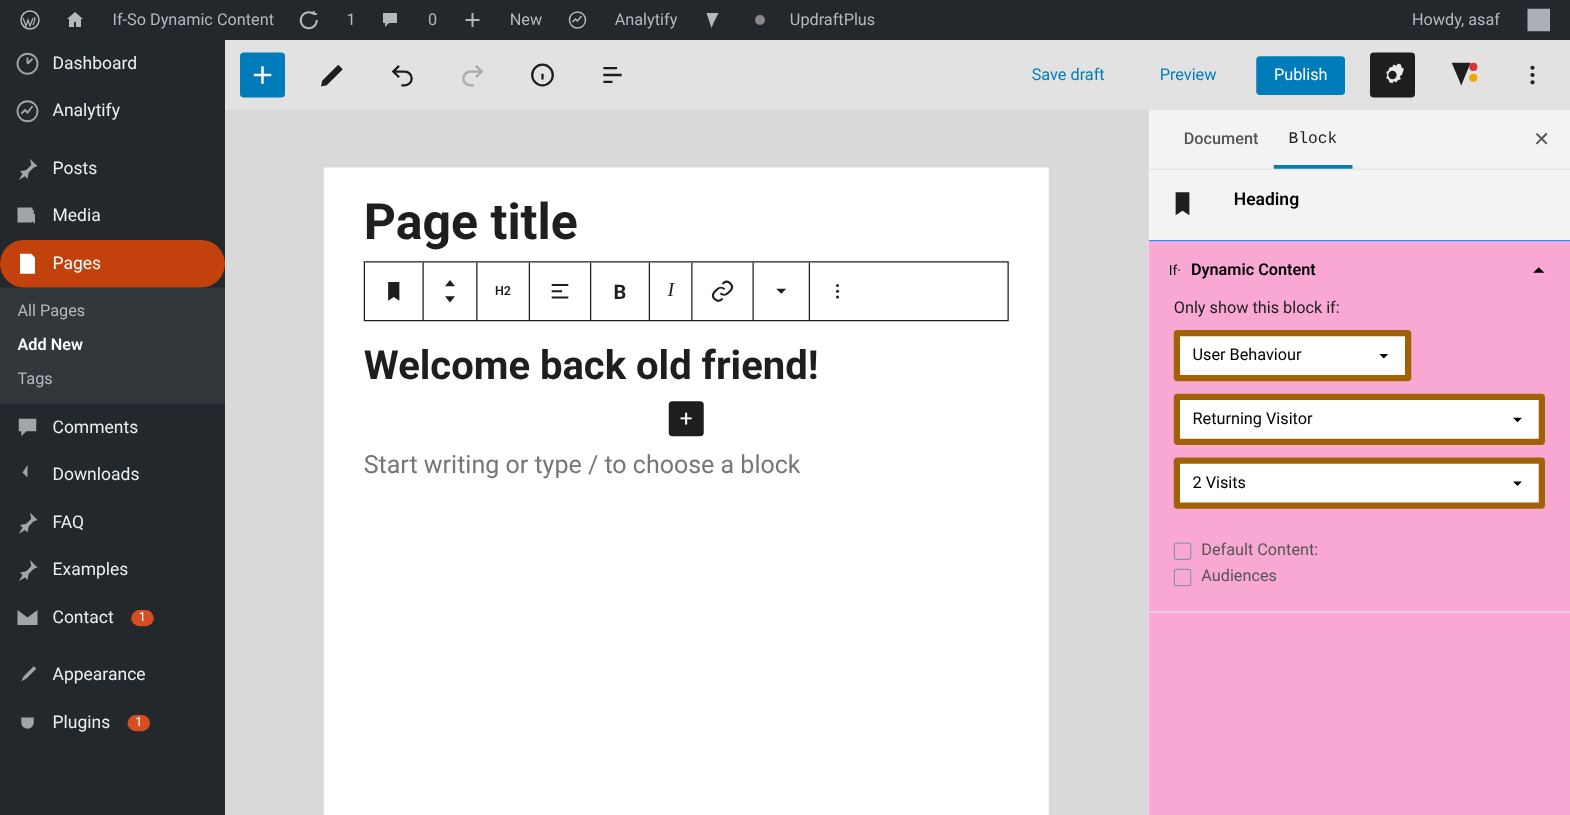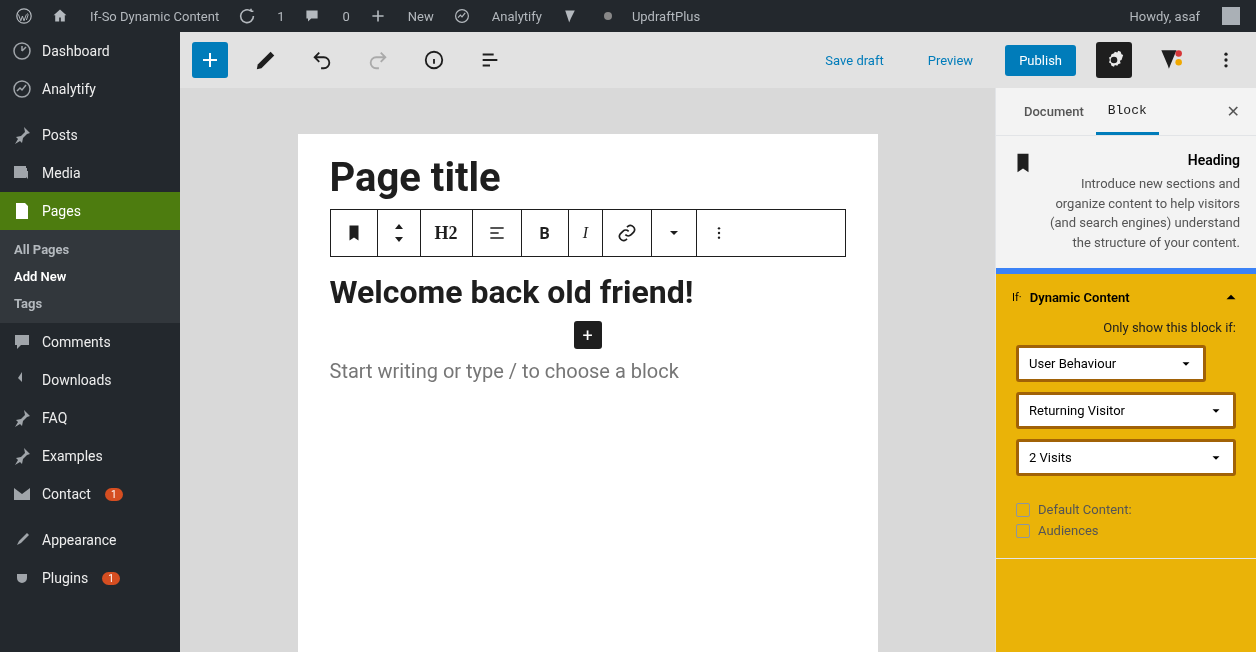--- a/index.html
+++ b/index.html
@@ -5,24 +5,24 @@
 * { margin:0; padding:0; box-sizing:border-box; font-family:-apple-system,BlinkMacSystemFont,"Segoe UI",Roboto,sans-serif; }
 body { width:1256px; height:652px; overflow:hidden; background:#f0f0f0; }
 .topbar { height:32px; background:#23282d; color:#b4b9be; display:flex; align-items:center; font-size:13px; padding:0 8px; justify-content:space-between; }
 .topbar-left, .topbar-right { display:flex; align-items:center; gap:4px; }
 .topbar-item { display:flex; align-items:center; gap:22px; padding:0 8px; height:32px; cursor:pointer; }
 .tb-icon { width:16px; height:16px; display:inline-flex; align-items:center; justify-content:center; }
 .avatar { width:18px; height:18px; background:#aab0b6; }
 .main { display:flex; height:620px; }
 .sidebar { width:180px; background:#23282d; color:#eee; font-size:14px; overflow:hidden; }
 .side-item { display:flex; align-items:center; gap:10px; padding:9px 12px; cursor:pointer; color:#eee; }
-.side-item.active { background:#4d7c0f; color:#fff; position:relative; }
+.side-item.active { background:#c2410c; color:#fff; position:relative;border-radius:19px; }
 .side-item.active::after { content:""; position:absolute; right:-8px; top:50%; transform:translateY(-50%); border:8px solid transparent; border-right-color:#f0f0f0; }
 .side-sub { background:#32373c; padding:6px 0; }
-.side-sub-item { padding:6px 14px; font-size:13px; color:#b4b9be; cursor:pointer;font-weight:bold; }
+.side-sub-item { padding:6px 14px; font-size:13px; color:#b4b9be; cursor:pointer; }
 .side-sub-item.bold { color:#fff; font-weight:600; }
 .side-icon { width:20px; height:20px; display:inline-flex; align-items:center; justify-content:center; color:#a0a5aa; }
 .side-item.active .side-icon { color:#fff; }
 .badge { background:#d54e21; color:#fff; border-radius:9px; font-size:10px; padding:1px 6px; margin-left:4px; }
 .content { flex:1; display:flex; flex-direction:column; background:#d9d9d9; }
 .toolbar { height:56px; background:#e2e2e2; display:flex; align-items:center; padding:0 12px; justify-content:space-between; }
 .tb-left, .tb-right { display:flex; align-items:center; gap:20px; }
 .tb-btn { width:36px; height:36px; display:flex; align-items:center; justify-content:center; cursor:pointer; border-radius:3px; color:#1e1e1e; }
 .tb-btn.primary { background:#007cba; color:#fff; }
 .tb-btn.dark { background:#1e1e1e; color:#fff; }
@@ -30,39 +30,39 @@
 .tb-publish { background:#007cba; color:#fff; padding:8px 14px; border-radius:3px; cursor:pointer; font-size:13px; }
 .yoast { display:flex; align-items:center; justify-content:center; width:36px; height:36px; }
 .editor-body { flex:1; display:flex; overflow:hidden; }
 .canvas-wrap { flex:1; display:flex; justify-content:center; padding-top:46px; overflow:auto; }
 .canvas { width:580px; background:#fff; padding:20px 32px 30px; font-family:Georgia,serif; color:#1e1e1e; position:relative; }
 .page-title { font-size:40px; font-weight:700; margin-bottom:8px; }
 .block-toolbar { display:flex; border:1px solid #1e1e1e; background:#fff; height:48px; margin-bottom:16px; }
 .bt-cell { border-right:1px solid #1e1e1e; display:flex; align-items:center; justify-content:center; padding:0 14px; cursor:pointer; font-family:-apple-system,sans-serif; }
 .bt-cell:last-child { border-right:none; }
 .bt-cell.wide { padding:0 18px; }
-.bt-h2 { font-weight:600; font-size:18px;font-family:Liberation Serif, serif; }
+.bt-h2 { font-weight:600; font-size:10px; }
 .heading-text { font-size:32px; font-weight:700; margin-bottom:10px; }
 .add-block { width:28px; height:28px; background:#1e1e1e; color:#fff; display:flex; align-items:center; justify-content:center; border-radius:3px; margin:0 auto 10px; cursor:pointer; font-size:18px; }
 .placeholder { color:#767676; font-size:20px; }
-.inspector { width:261px; background:#eab308; border-left:1px solid #e2e4e7; display:flex; flex-direction:column; font-size:13px; overflow:auto;text-align:right; }
+.inspector { width:338px; background:#f9a8d4; border-left:1px solid #e2e4e7; display:flex; flex-direction:column; font-size:13px; overflow:auto; }
 .tabs { display:flex; border-bottom:1px solid #e2e4e7; align-items:center; padding:0 16px; height:48px; background:#f3f3f3; }
 .tab { padding:14px 12px; cursor:pointer; color:#555; font-weight:500; }
 .tab.active { color:#1e1e1e; border-bottom:3px solid #007cba;font-family:Liberation Mono, monospace; }
 .tab-close { margin-left:auto; cursor:pointer; font-size:16px; color:#555; }
-.panel { padding:16px; display:flex; gap:0; background:#f3f3f3; border-bottom:6px solid #3b82f6; }
+.panel { padding:16px; display:flex; gap:28px; background:#f3f3f3; border-bottom:1px solid #3b82f6; }
 .panel-icon { width:24px; height:24px; flex-shrink:0; }
 .panel-title { font-weight:600; margin-bottom:6px; font-size:14px; }
 .panel-desc { color:#555; line-height:1.5; font-size:13px; }
 .section { border-bottom:1px solid #e2e4e7; }
 .section-head { display:flex; align-items:center; justify-content:space-between; padding:14px 16px; cursor:pointer; font-weight:600; }
 .section-head .sh-left { display:flex; align-items:center; gap:8px; }
 .section-body { padding:0 20px 20px; }
 .field-label { margin-bottom:10px; color:#1e1e1e; }
-.select { width:100%; border:3px solid #a16207; border-radius:3px; padding:8px 10px; background:#fff; display:flex; justify-content:space-between; align-items:center; cursor:pointer; margin-bottom:10px; font-size:13px; }
+.select { width:100%; border:5px solid #a16207; border-radius:3px; padding:8px 10px; background:#fff; display:flex; justify-content:space-between; align-items:center; cursor:pointer; margin-bottom:10px; font-size:13px; }
 .select.narrow { width:190px; }
 .checkbox-row { display:flex; align-items:center; gap:8px; margin-top:6px; color:#555; }
 .chk { width:14px; height:14px; border:1px solid #8d96a0; border-radius:2px; }
 svg { display:block; }
 </style>
 </head>
 <body>
 
 <div class="topbar">
   <div class="topbar-left">
@@ -369,21 +369,20 @@
           <div class="tab-close"><span>✕</span></div>
         </div>
         <div class="panel">
           <div class="panel-icon">
               <svg width="22" height="22" viewBox="0 0 24 24" fill="#1e1e1e">
                 <path d="M6 2h12v20l-6-4-6 4z"></path>
               </svg>
             </div>
           <div>
             <div class="panel-title">Heading</div>
-            <div class="panel-desc">Introduce new sections and organize content to help visitors (and search engines) understand the structure of your content.</div>
           </div>
         </div>
         <div class="section">
           <div class="section-head">
             <div class="sh-left">
                 <span style="font-weight:400;font-size:11px">If·</span>
                 <span>Dynamic Content</span>
               </div>
             <span>
                 <svg width="18" height="18" viewBox="0 0 24 24" fill="currentColor">

